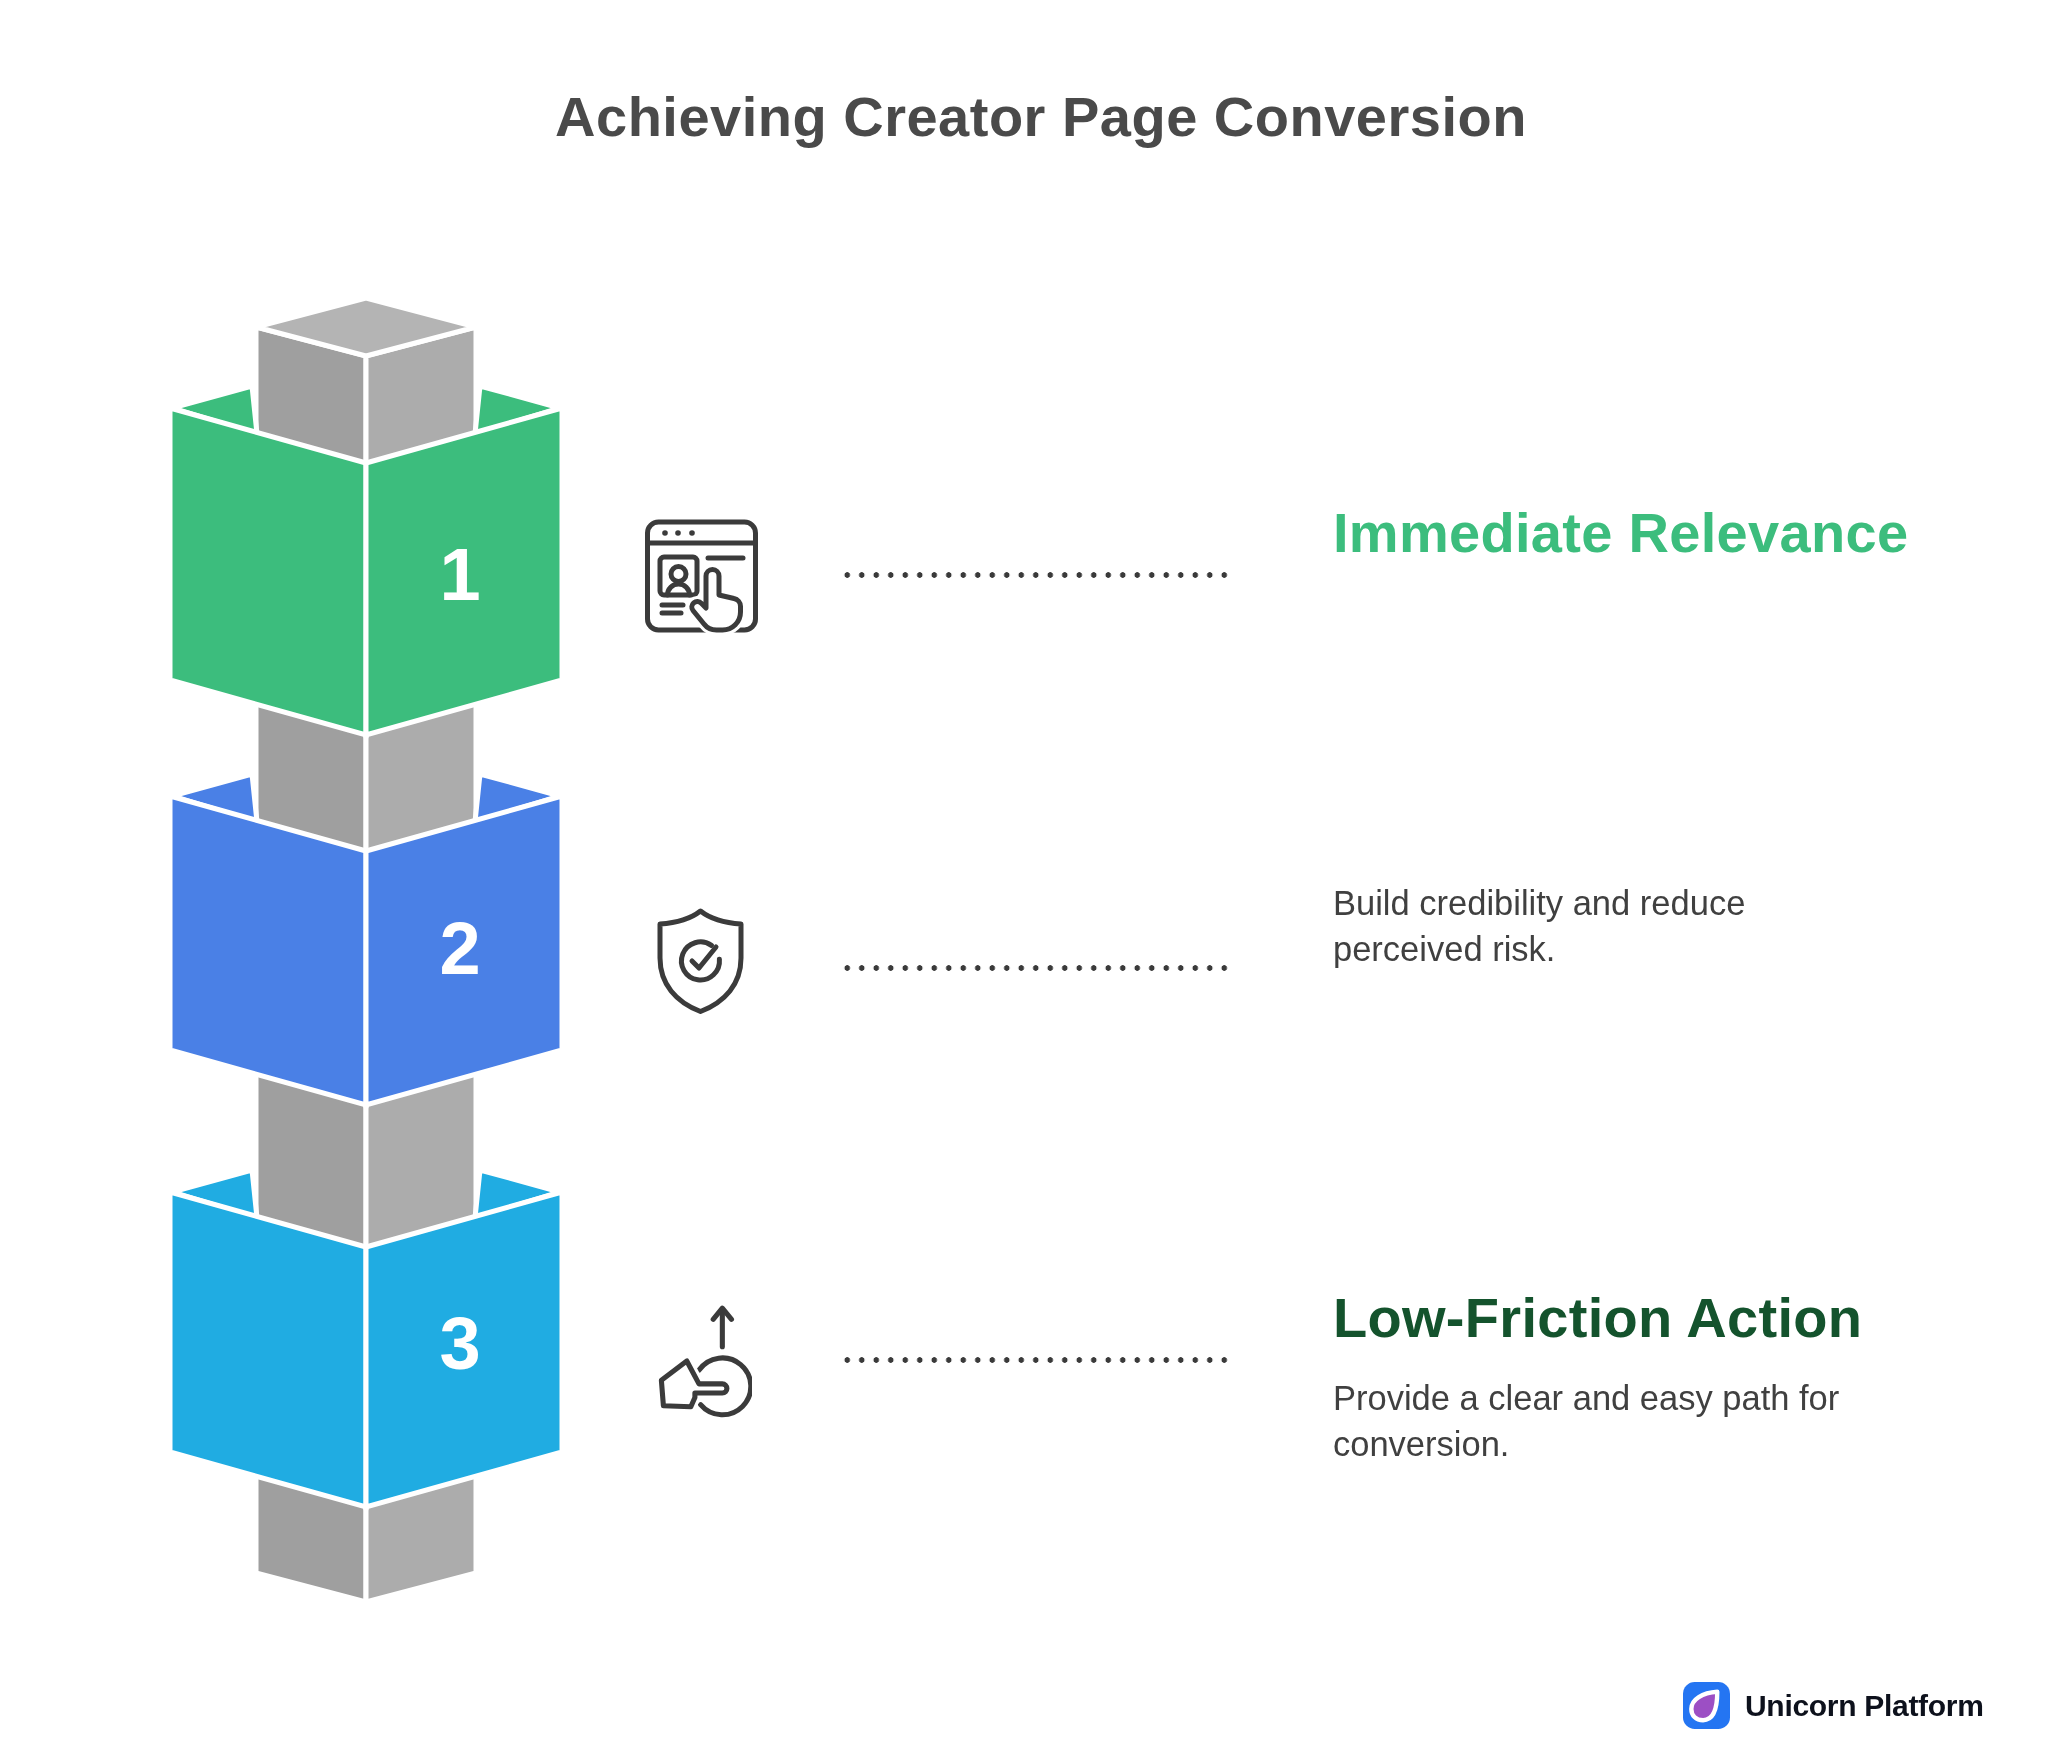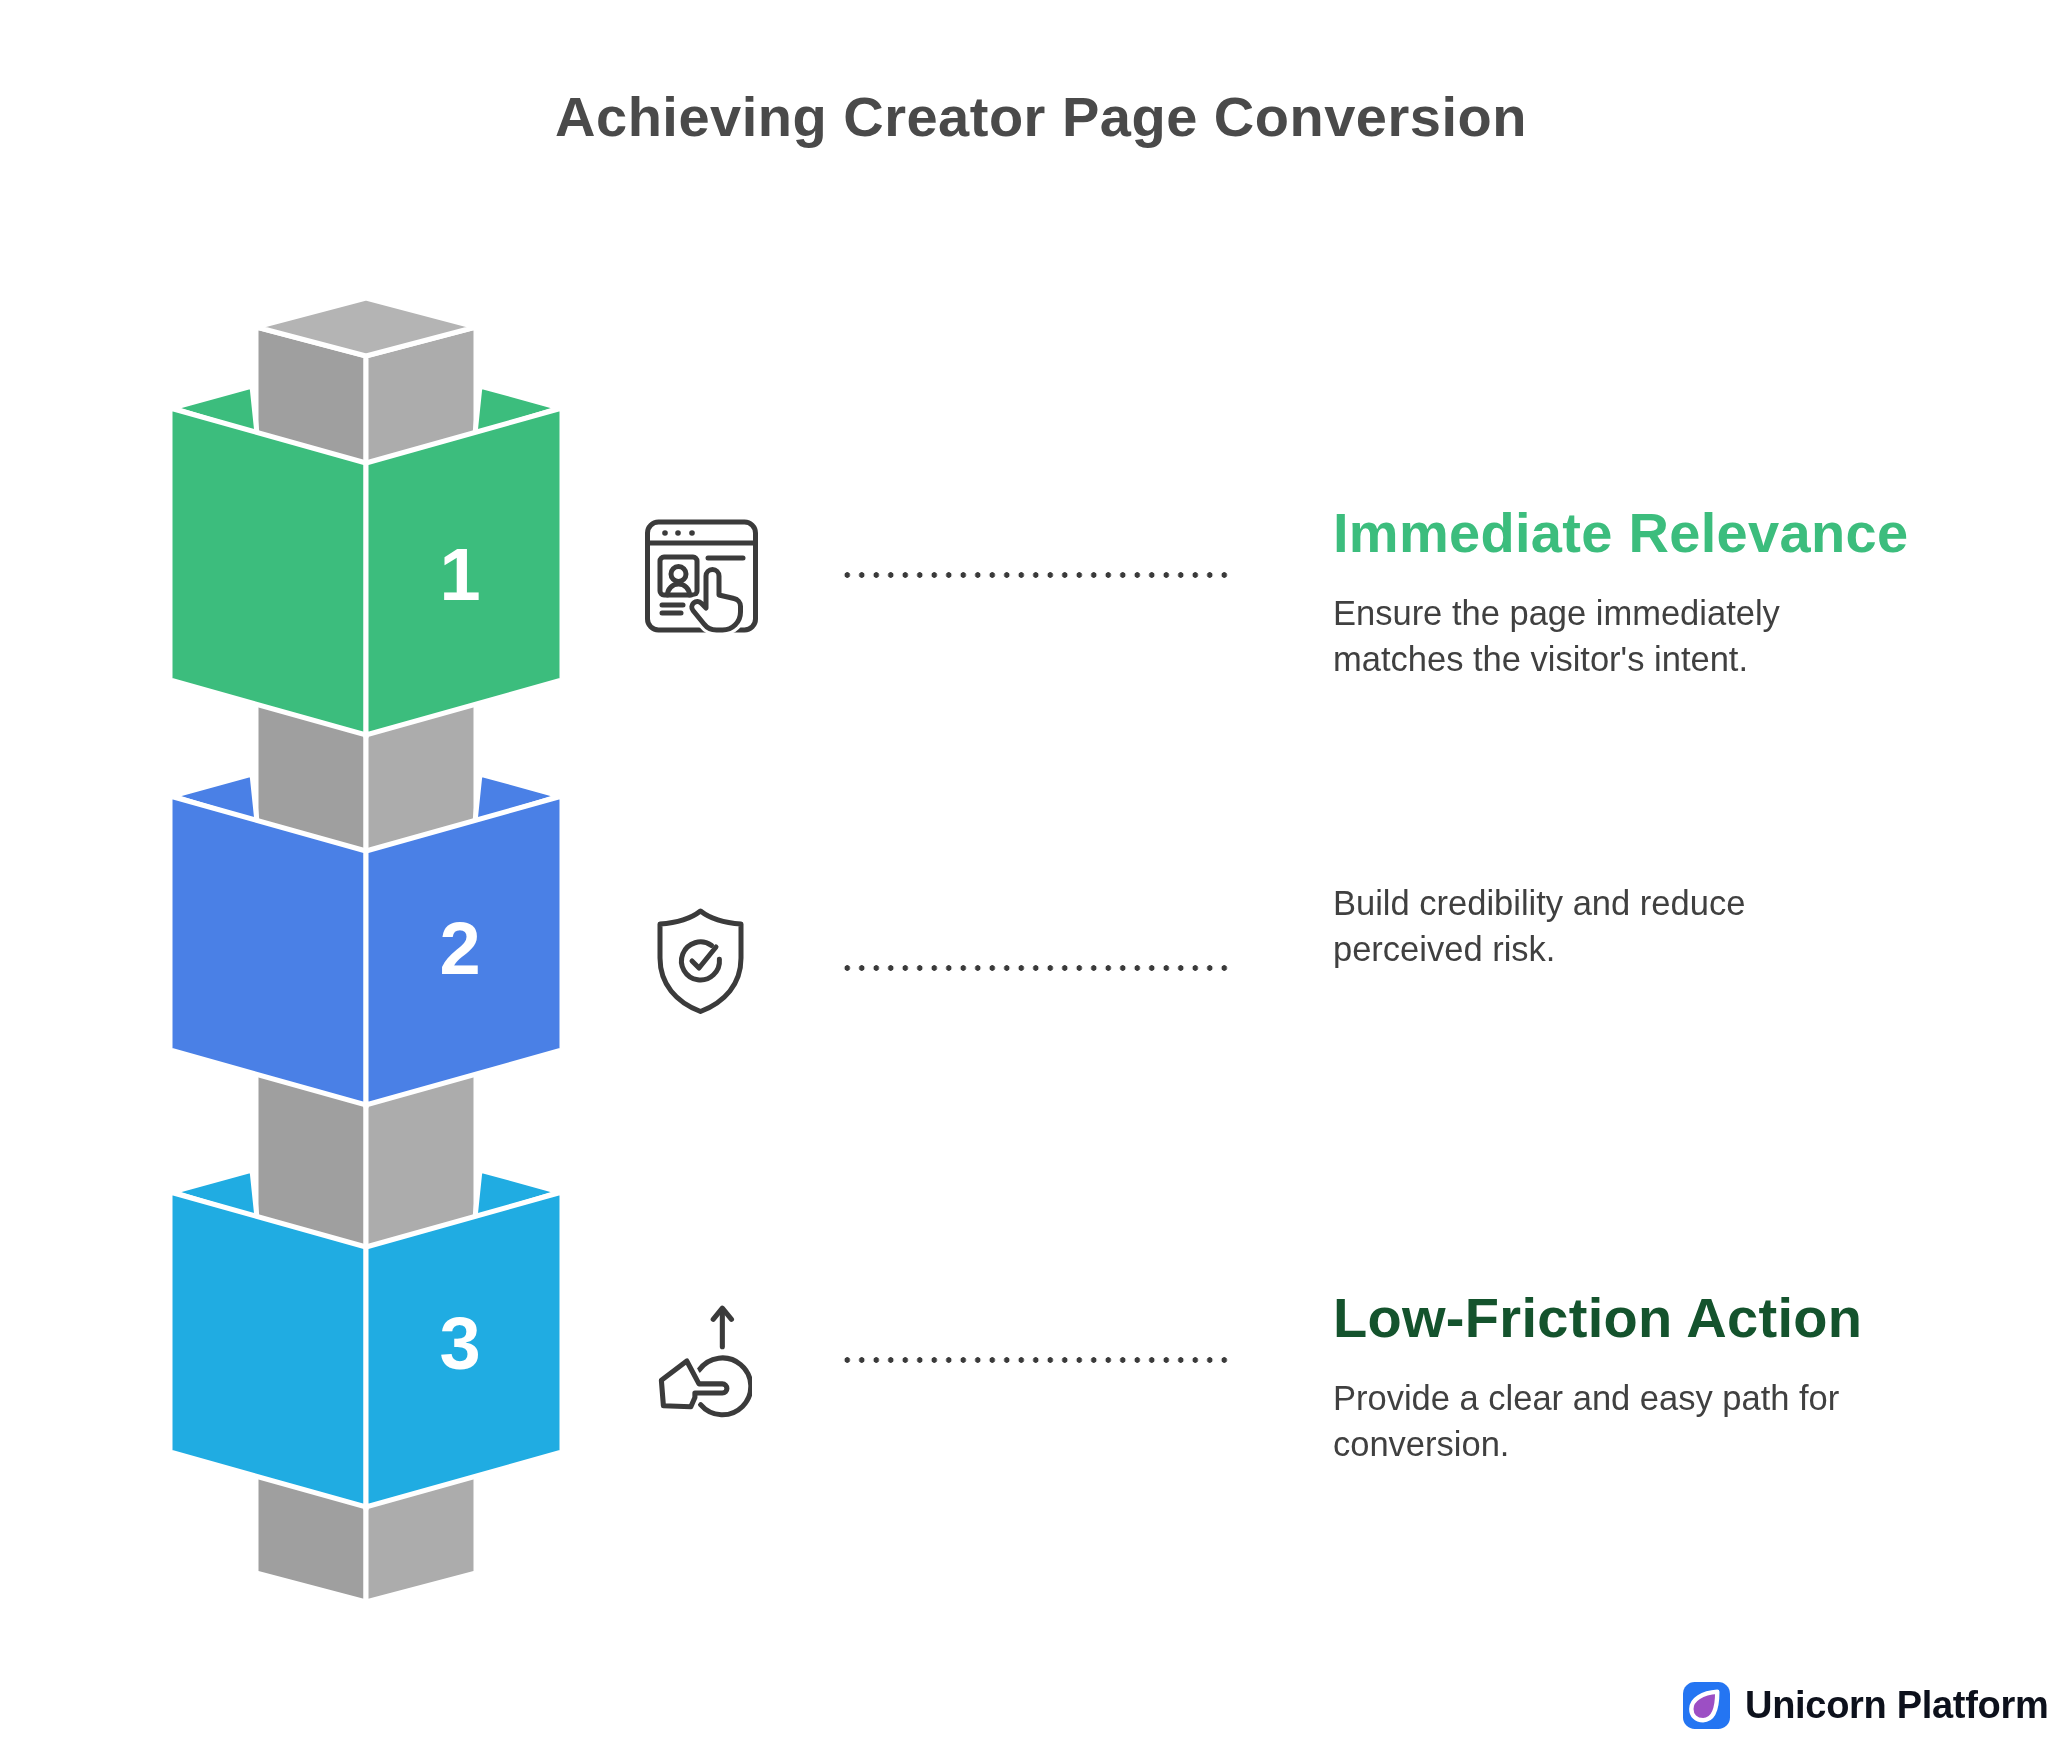--- a/index.html
+++ b/index.html
@@ -18,21 +18,21 @@
   .icon-svg{position:absolute;}
   .dotline{
     position:absolute;width:392px;height:6px;
     background-image:radial-gradient(circle,#3a3a3a 2.5px,rgba(0,0,0,0) 3.1px);
     background-size:14.5px 6px;background-position:left center;background-repeat:repeat-x;
   }
   .step-text{position:absolute;width:580px;}
   .step-heading{font-size:56px;font-weight:700;margin:12px 0 26px 0;letter-spacing:.3px;}
   .step-body{font-size:34.5px;color:#404040;line-height:1.32;white-space:pre-line;margin:0;}
   .brand-badge{position:absolute;left:1683px;top:1682px;display:flex;align-items:center;gap:15px;}
-  .brand-name{font-size:38px;font-weight:700;color:#0d111c;letter-spacing:-.3px;}
+  .brand-name{font-size:30px;font-weight:700;color:#0d111c;letter-spacing:-.3px;}
 </style>
 </head>
 <body>
 
 <div class="canvas">
 
   <div class="title">Achieving Creator Page Conversion</div>
 
   <svg class="column-svg" width="2048" height="1753" viewBox="0 0 2048 1753">
 
@@ -98,22 +98,20 @@
     <path d="M71,84.5 L48,84.5 L36,62 L11,81 L13,106 L40,107 L44,98 L44,93.5 L71,93.5 A4.5,4.5 0 0 0 71,84.5 Z" stroke="#ffffff" stroke-width="11" fill="#ffffff"></path>
     <path d="M71,84.5 L48,84.5 L36,62 L11,81 L13,106 L40,107 L44,98 L44,93.5 L71,93.5 A4.5,4.5 0 0 0 71,84.5 Z" fill="#ffffff"></path>
   </svg>
 
   <div class="dotline" style="left:840px;top:572px"></div>
   <div class="dotline" style="left:840px;top:965px"></div>
   <div class="dotline" style="left:840px;top:1357px"></div>
 
   <div class="step-text" style="left:1333px;top:488px">
     <h2 class="step-heading" style="color: rgb(60, 189, 125);">Immediate Relevance</h2>
-    <p class="step-body">Ensure the page immediately
-matches the visitor's intent.</p>
   </div>
   <div class="step-text" style="left:1333px;top:881px">
     <p class="step-body">Build credibility and reduce
 perceived risk.</p>
   </div>
   <div class="step-text" style="left:1333px;top:1273px">
     <h2 class="step-heading" style="color: #14532d;">Low-Friction Action</h2>
     <p class="step-body">Provide a clear and easy path for
 conversion.</p>
   </div>

